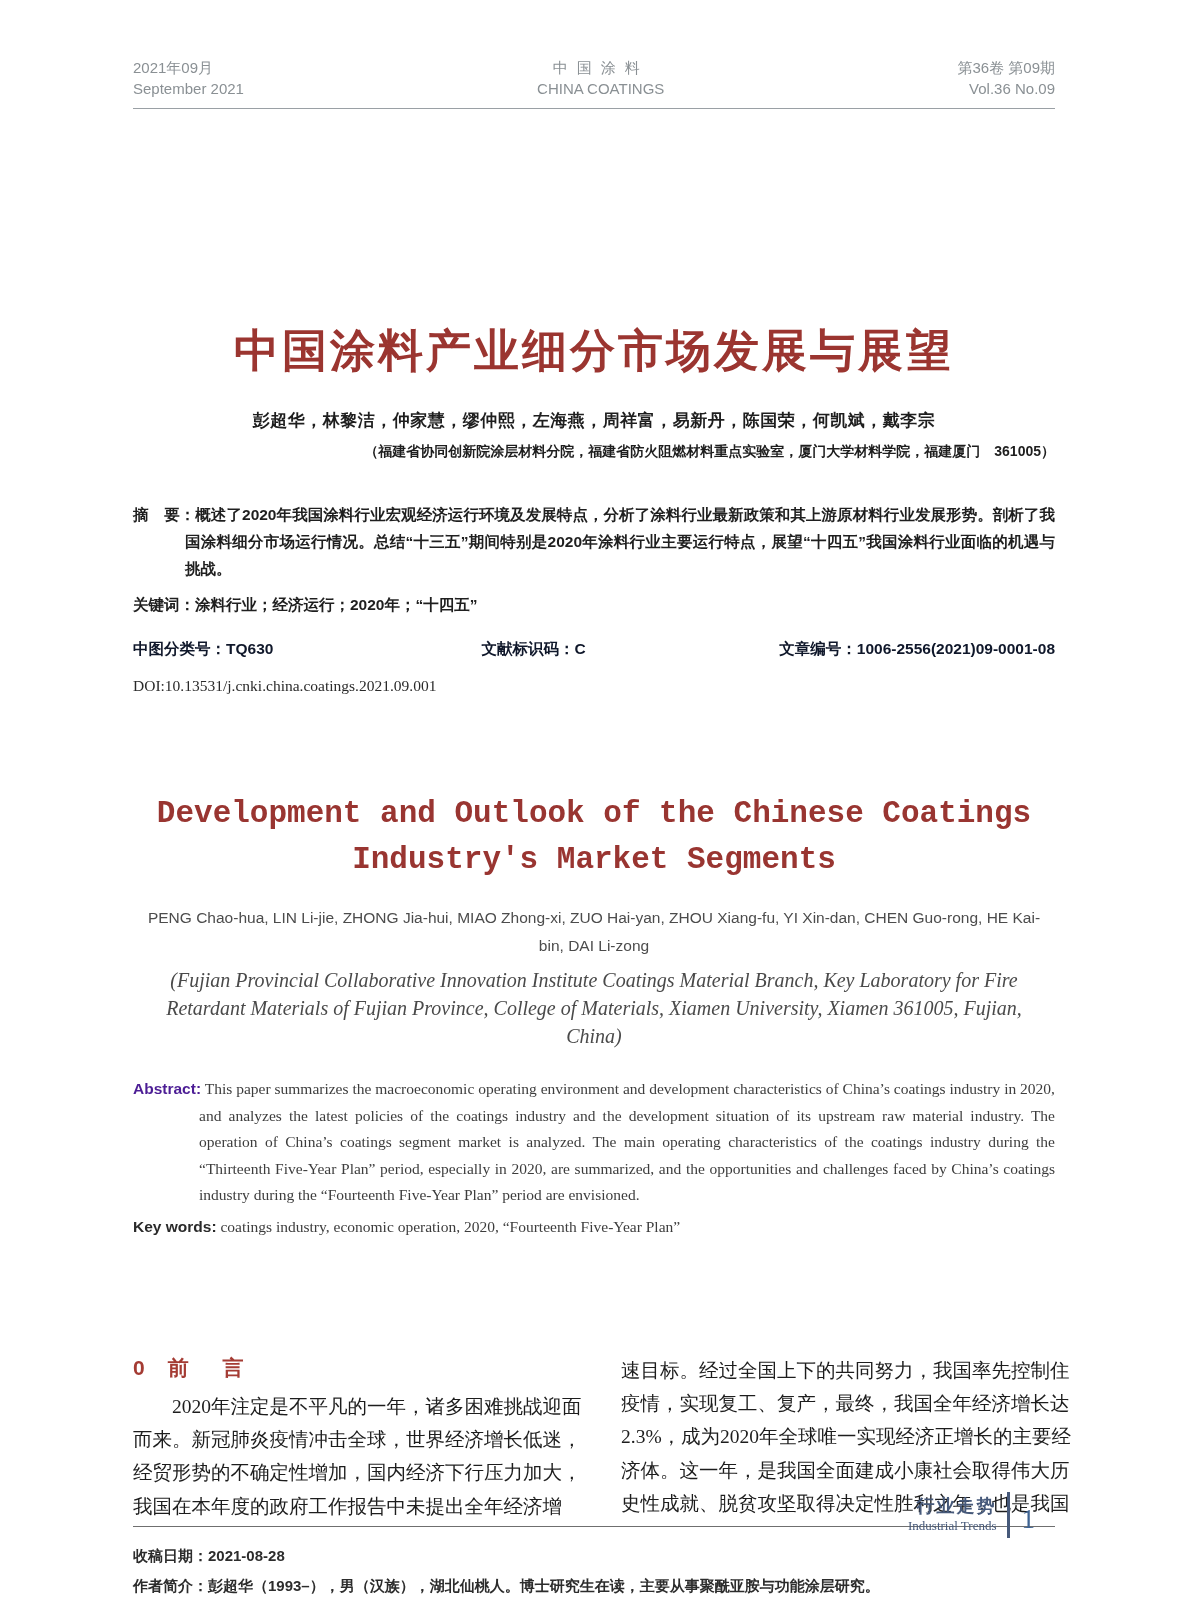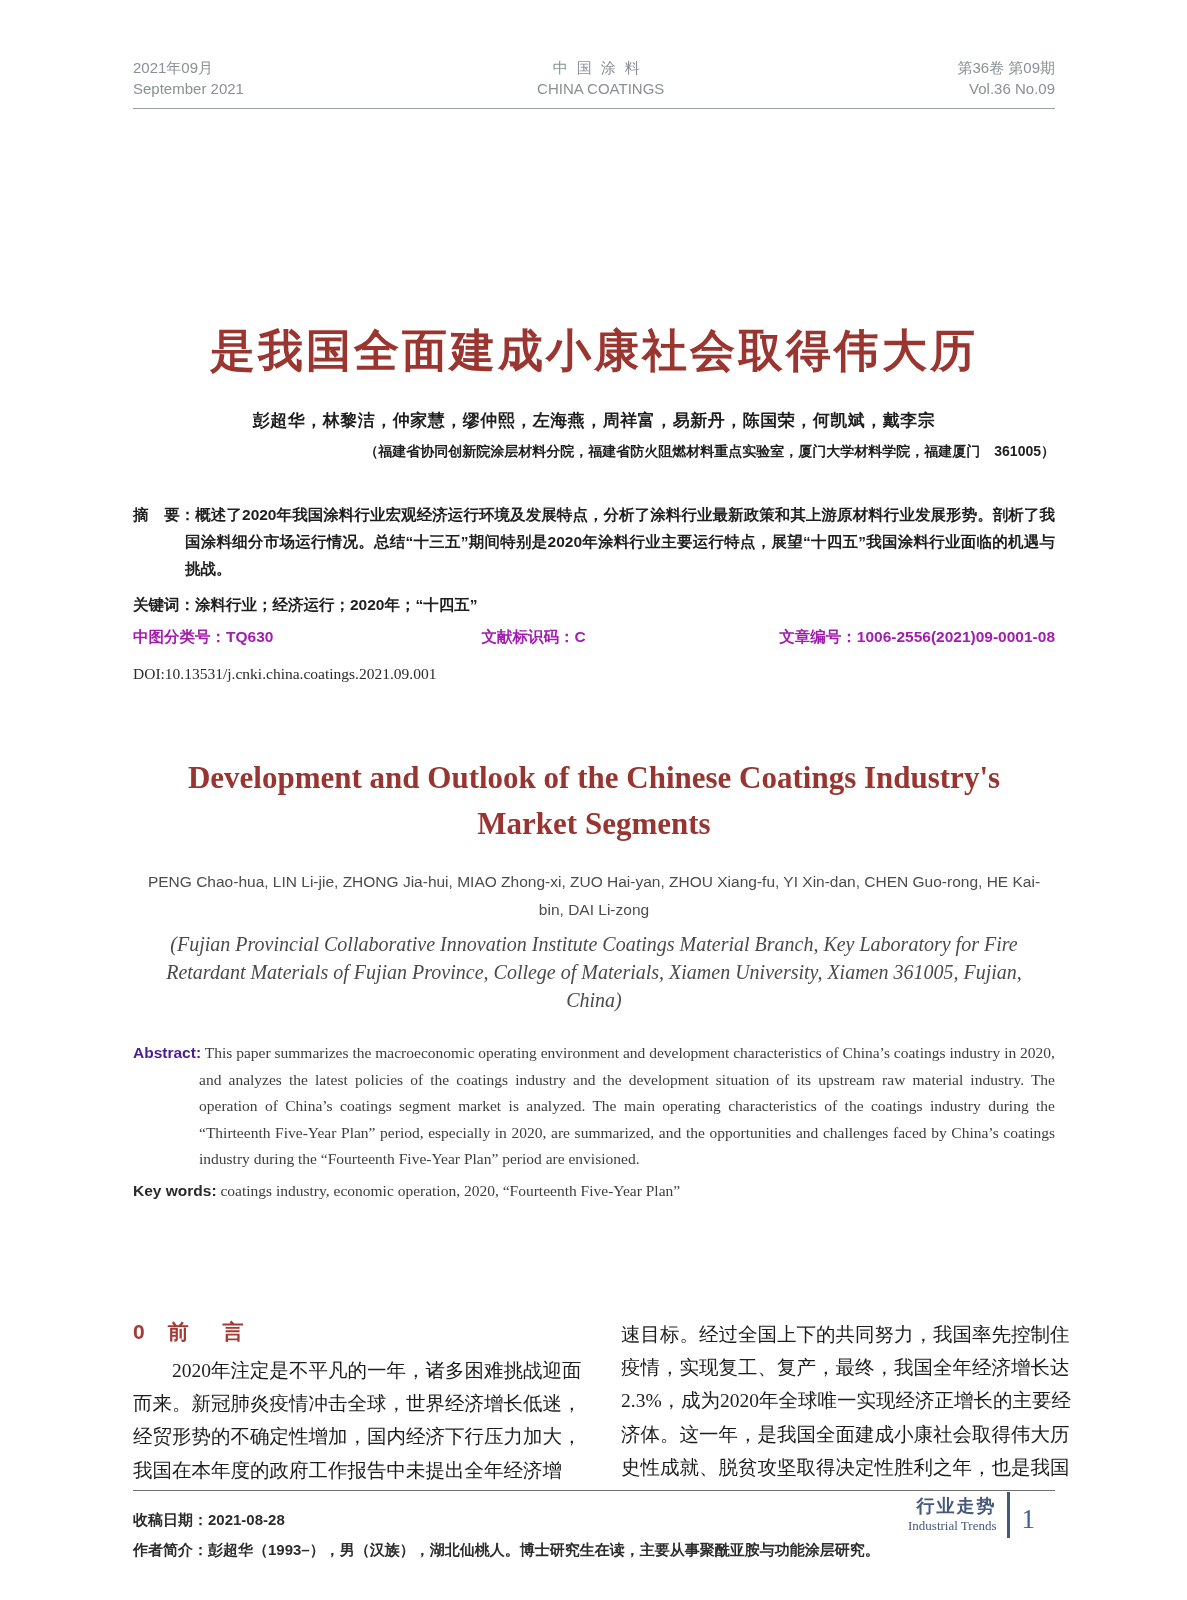--- a/index.html
+++ b/index.html
@@ -42,33 +42,33 @@
   .abstract-cn {
     margin-top:40px; font-size:15.5px; line-height:27px; color:#1f1f1f;
     padding-left:52px; text-indent:-52px; text-align:justify;
     font-weight:bold;
   }
   .abstract-cn .label { font-weight:bold; }
   .keywords-cn {
     margin-top:13px; font-size:15.5px; color:#1f1f1f; font-weight:bold;
   }
   .meta-row {
-    margin-top:11px; display:flex; font-size:15.5px; color:#a21caf; font-weight:bold;
+    margin-top:23px; display:flex; font-size:15.5px; color:#0f172a; font-weight:bold;
   }
   .meta-row .m2 { margin-left:208px; }
   .meta-row .m3 { margin-left:auto; }
   .doi-line {
     margin-top:17px; font-family:"Liberation Serif", serif;
     font-size:15.5px; color:#2a2a2a;
   }
 
   
   .title-en {
-    margin-top:72px; text-align:center;
-    font-family:Liberation Serif, serif; font-weight:bold;
+    margin-top:96px; text-align:center;
+    font-family:Liberation Mono, monospace; font-weight:bold;
     font-size:31px; line-height:46px; color:#993531;
     width:880px; margin-left:auto; margin-right:auto;
   }
   .authors-en {
     margin-top:21px; text-align:center; font-size:15.5px; line-height:28px;
     color:#4c4c4c; width:900px; margin-left:auto; margin-right:auto;
   }
   .affil-en {
     margin-top:6px; text-align:center;
     font-family:"Liberation Serif", serif; font-style:italic;
@@ -136,21 +136,21 @@
       <div class="jh-center">
         <div class="cn">中国涂料</div>
         <div>CHINA COATINGS</div>
       </div>
       <div class="jh-right">
         <div>第36卷 第09期</div>
         <div>Vol.36  No.09</div>
       </div>
     </div>
 
-    <h1 class="title-cn">是我国全面建成小康社会取得伟大历</h1>
+    <h1 class="title-cn">中国涂料产业细分市场发展与展望</h1>
     <div class="authors-cn">彭超华，林黎洁，仲家慧，缪仲熙，左海燕，周祥富，易新丹，陈国荣，何凯斌，戴李宗</div>
     <div class="affil-cn">（福建省协同创新院涂层材料分院，福建省防火阻燃材料重点实验室，厦门大学材料学院，福建厦门　361005）</div>
 
     <p class="abstract-cn"><span class="label">摘　要：</span><span>概述了2020年我国涂料行业宏观经济运行环境及发展特点，分析了涂料行业最新政策和其上游原材料行业发展形势。剖析了我国涂料细分市场运行情况。总结“十三五”期间特别是2020年涂料行业主要运行特点，展望“十四五”我国涂料行业面临的机遇与挑战。</span></p>
 
     <div class="keywords-cn"><span class="label">关键词：</span><span>涂料行业；经济运行；2020年；“十四五”</span></div>
 
     <div class="meta-row">
       <span class="m1"><span>中图分类号：</span><span>TQ630</span></span>
       <span class="m2"><span>文献标识码：</span><span>C</span></span>

